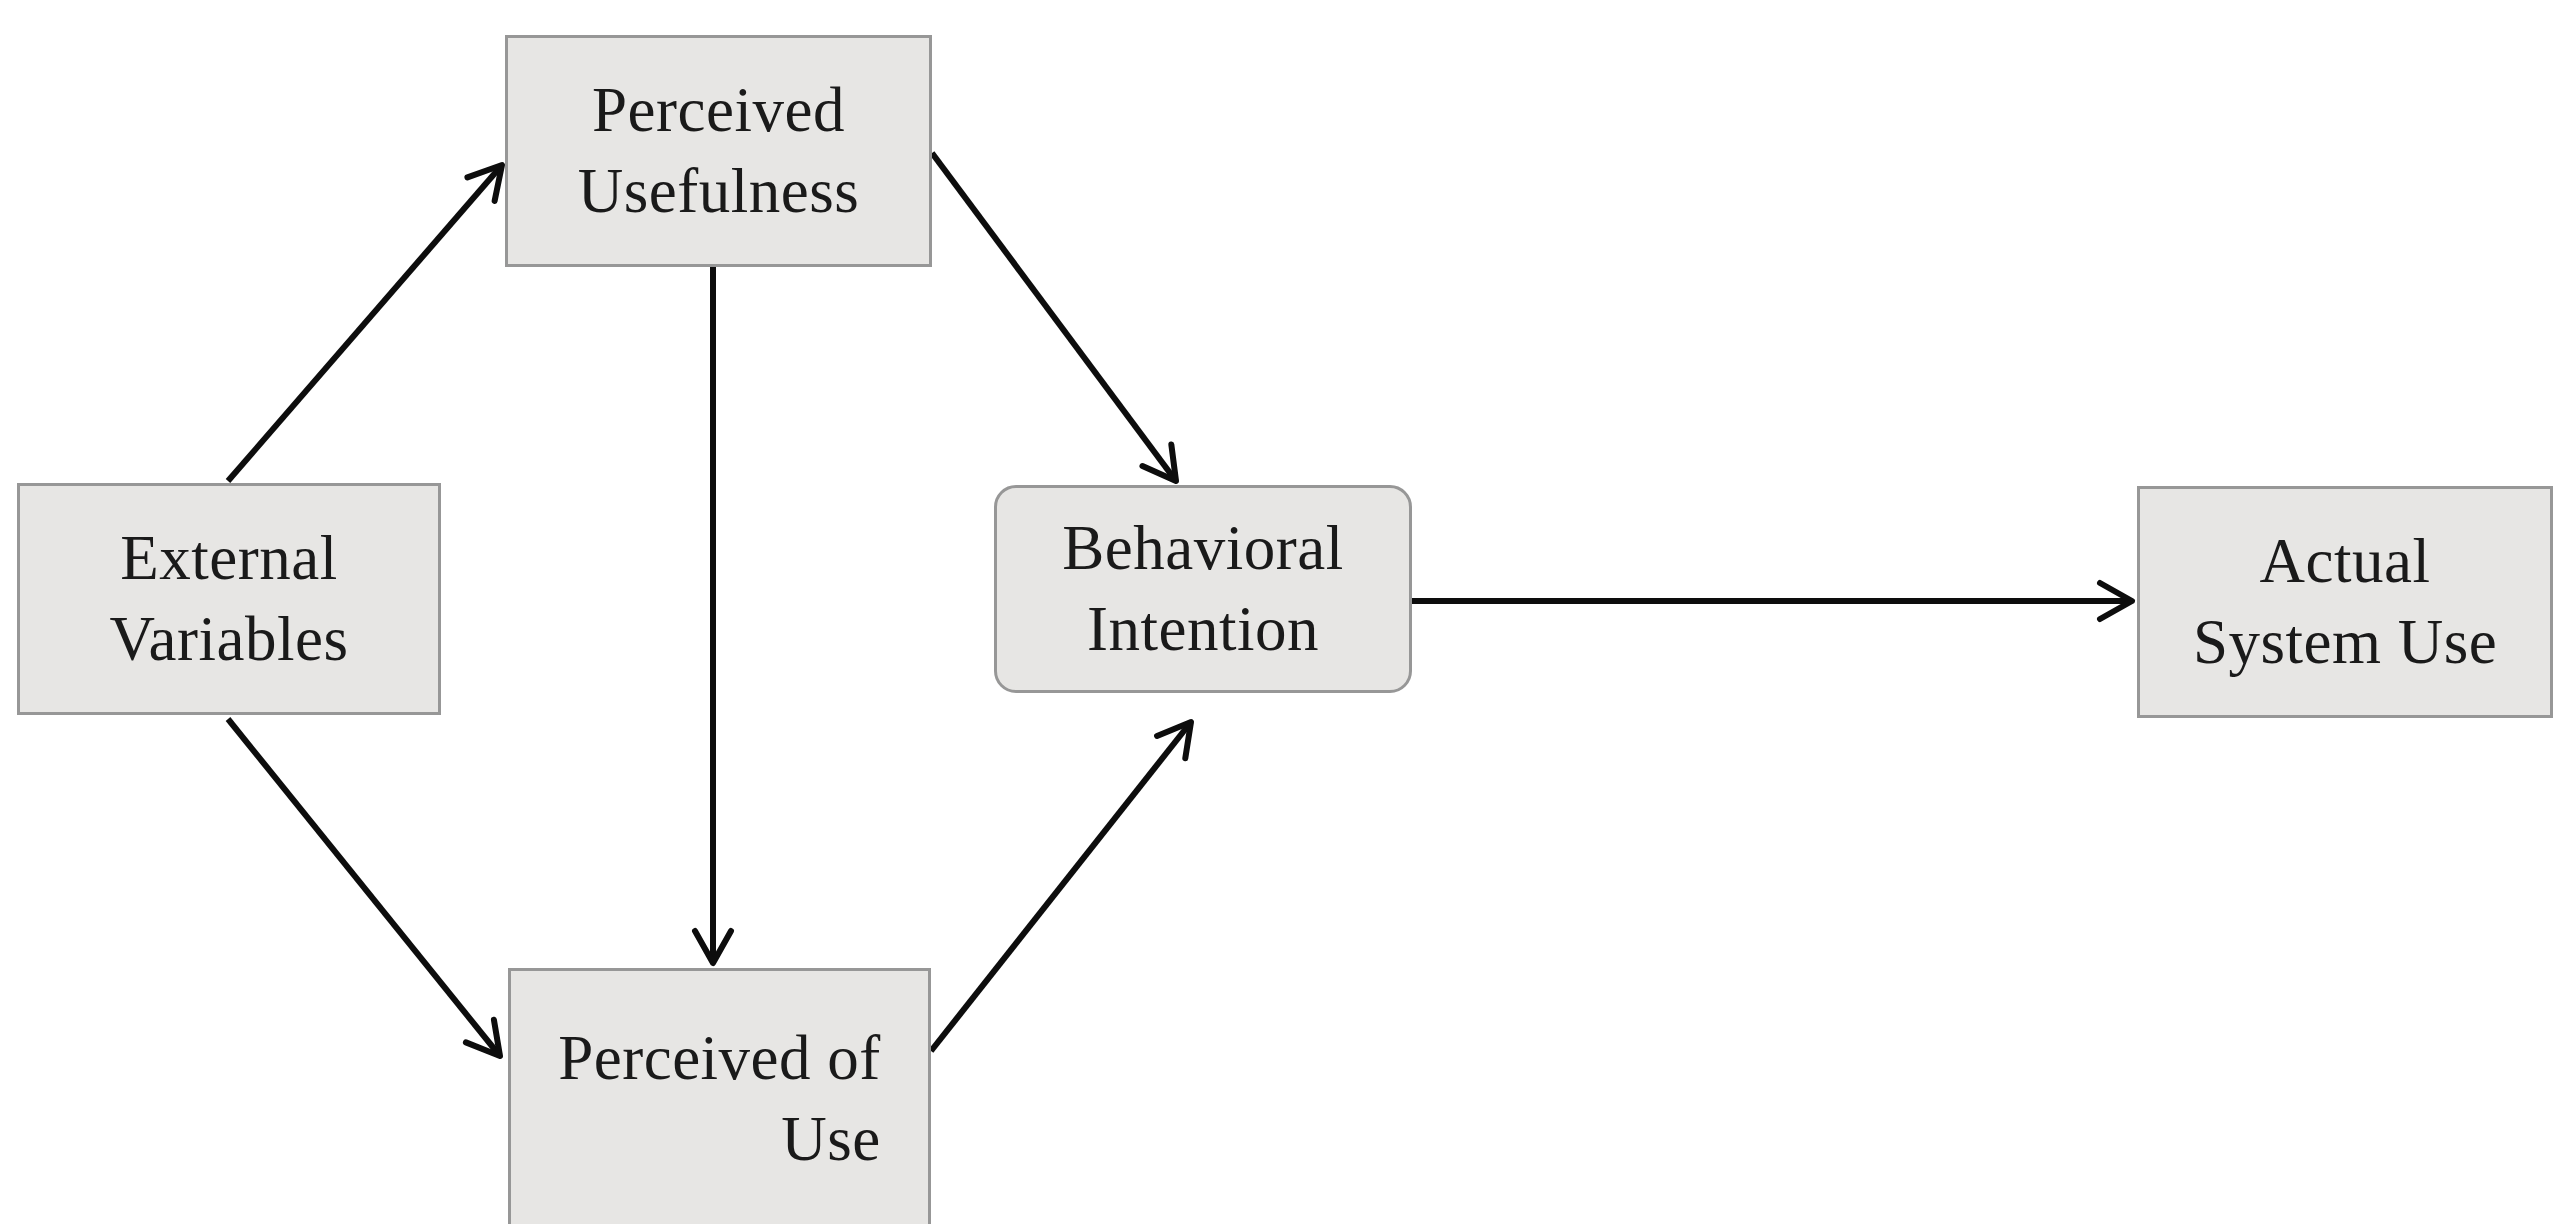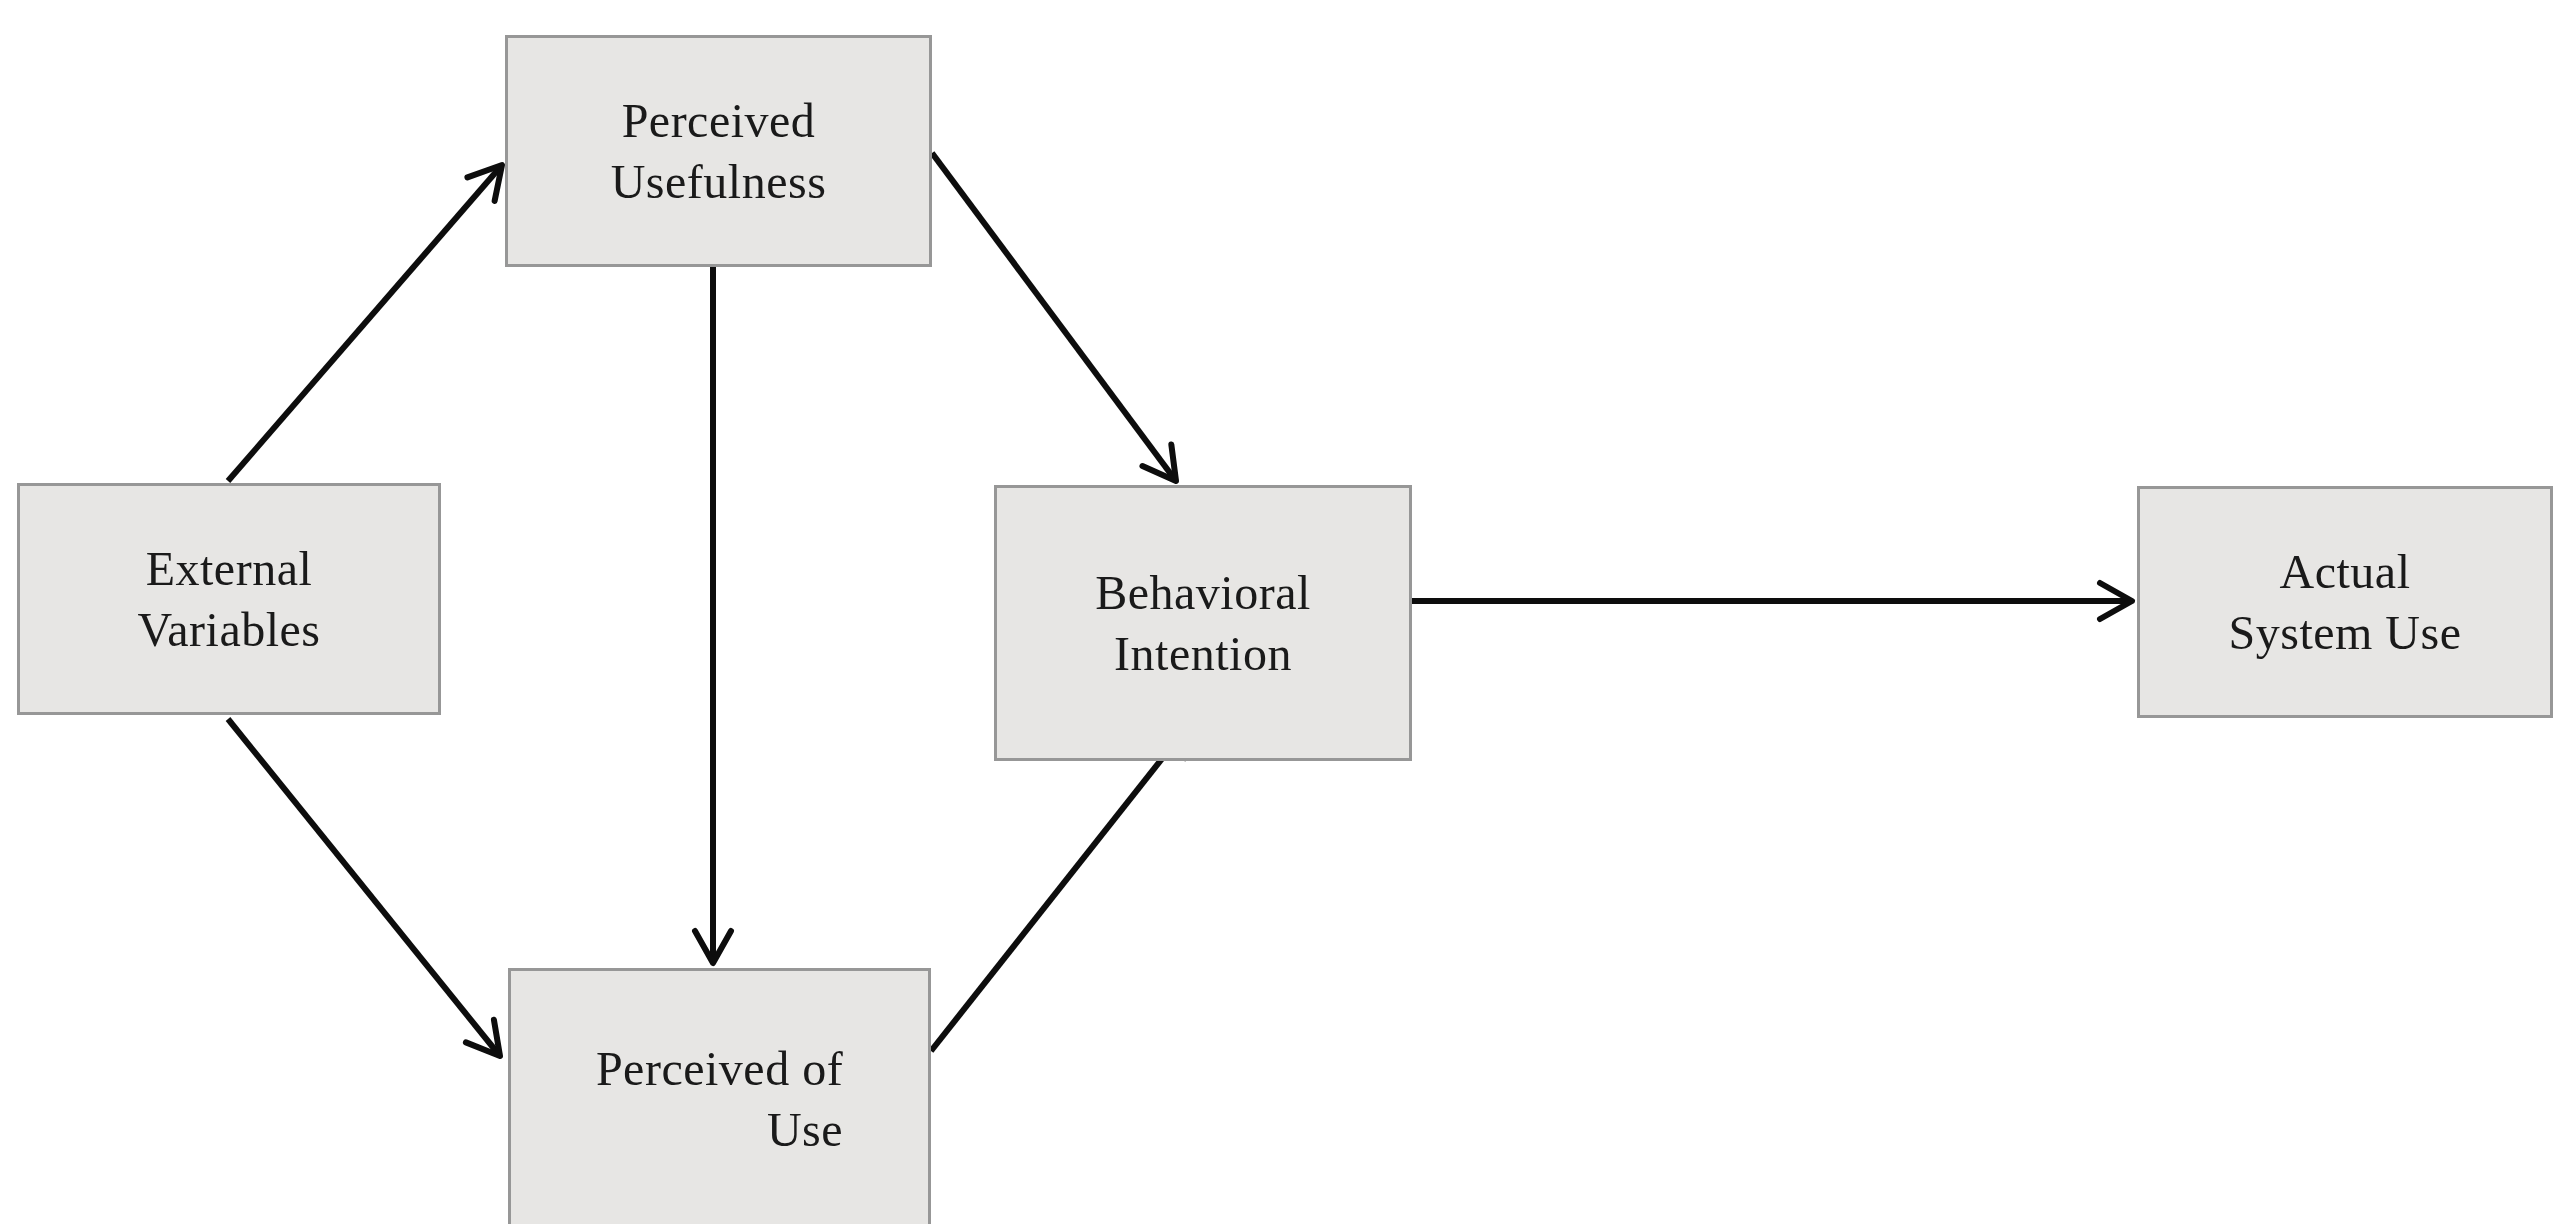--- a/index.html
+++ b/index.html
@@ -39,30 +39,30 @@
   .node {
     position: absolute;
     background: var(--box-fill);
     border: 3px solid var(--box-border);
     display: flex;
     align-items: center;
     justify-content: center;
     text-align: center;
   }
   .node-label {
-    font-size: 48px;
+    font-size: 63px;
     line-height: 1.28;
     color: var(--text);
     white-space: pre-line;
     letter-spacing: 0.5px;
   }
   #node-external-variables   { left: 17px;   top: 483px; width: 424px; height: 232px; }
   #node-perceived-usefulness { left: 505px;  top: 35px;  width: 427px; height: 232px; }
   #node-perceived-of-use     { left: 508px;  top: 968px; width: 423px; height: 262px; text-align: right; }
-  #node-behavioral-intention { left: 994px;  top: 485px; width: 418px; height: 276px; }
+  #node-behavioral-intention { left: 994px;  top: 485px; width: 418px; height: 208px; border-radius: 22px; }
   #node-actual-system-use    { left: 2137px; top: 486px; width: 416px; height: 232px; }
 </style>
 </head>
 <body>
 
 <div class="canvas">
 
   <svg class="edges" viewBox="0 0 2573 1224" xmlns="http://www.w3.org/2000/svg" aria-hidden="true">
     <defs>
       <marker id="arrowhead" markerUnits="userSpaceOnUse" markerWidth="46" markerHeight="46" viewBox="0 0 46 46" refX="41" refY="23" orient="auto">

